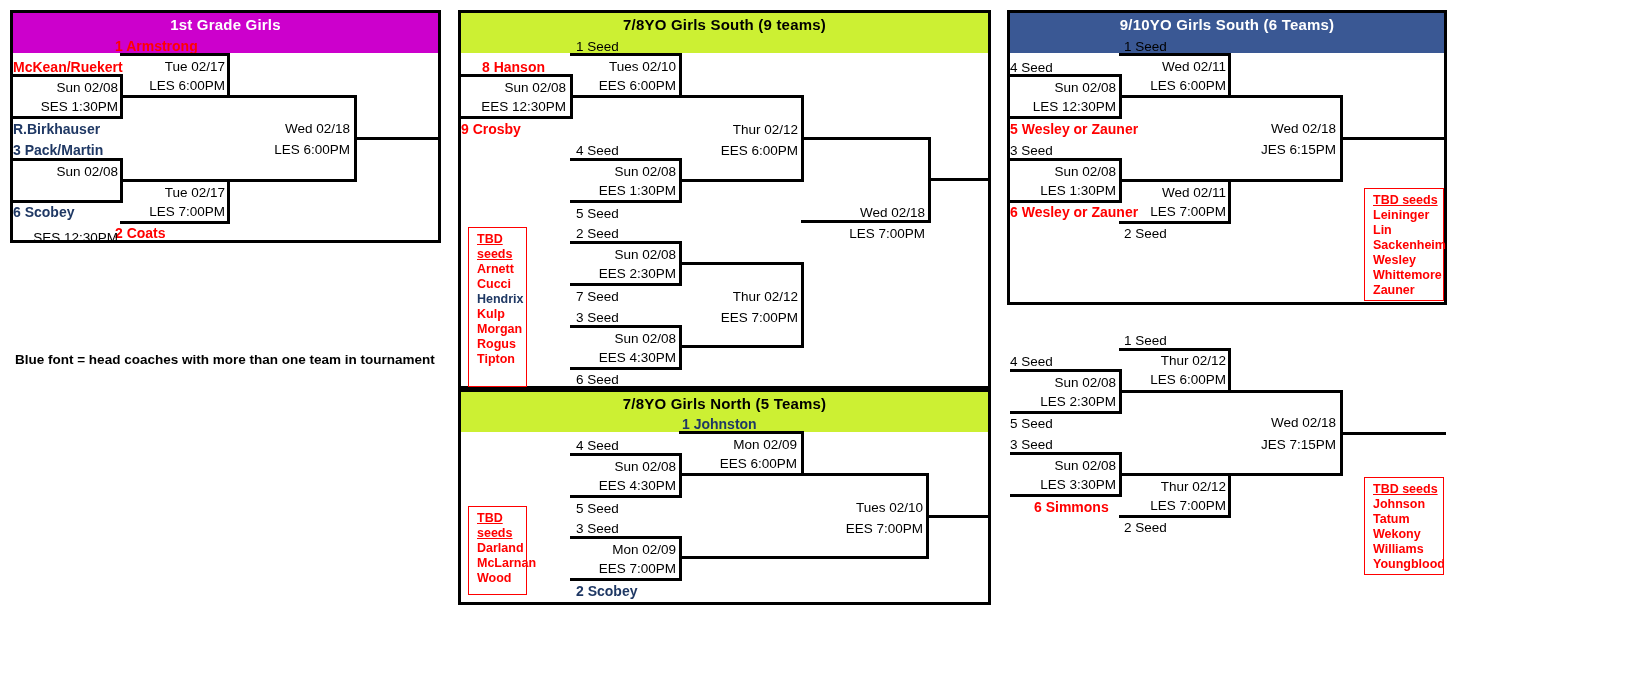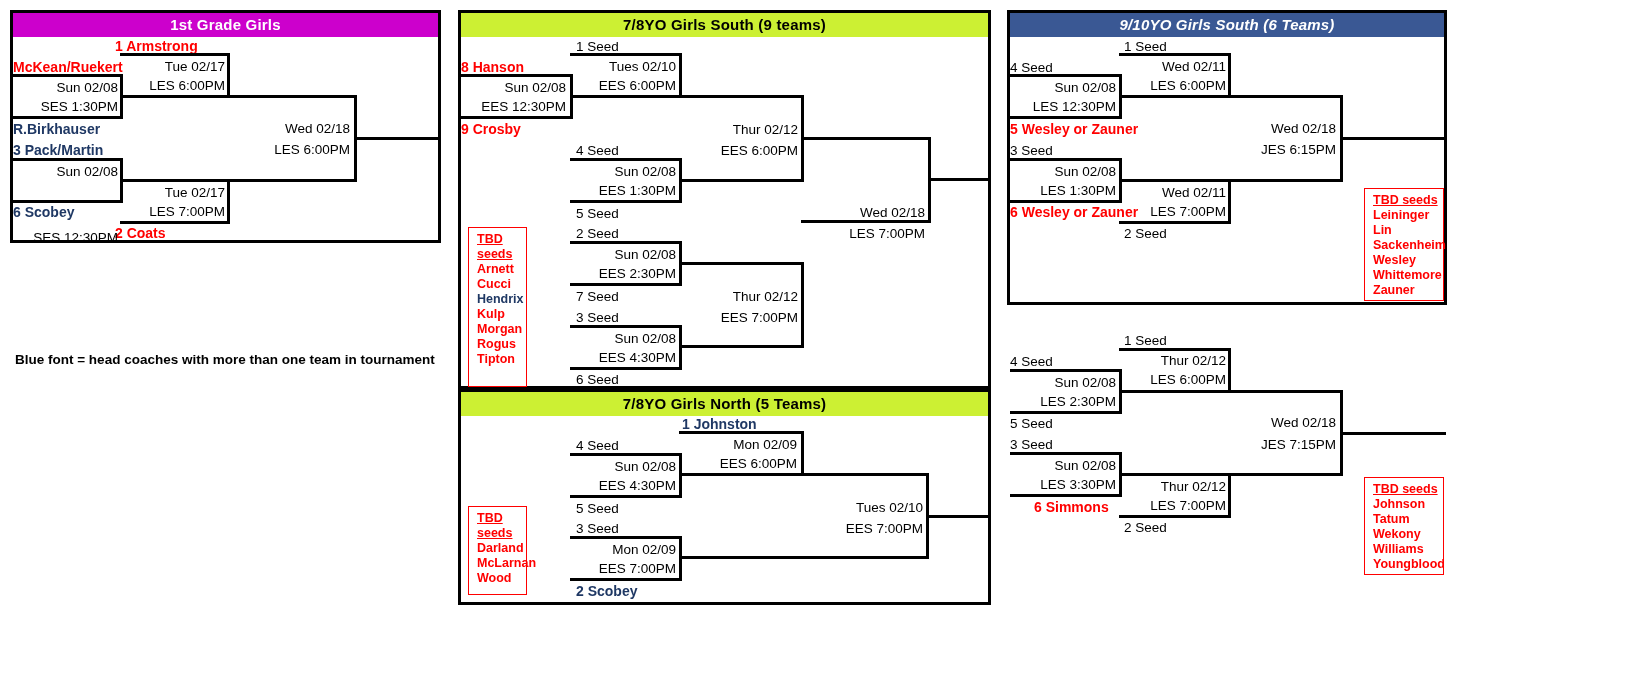--- a/index.html
+++ b/index.html
@@ -10,21 +10,21 @@
   .stage{position:absolute;left:0;top:0;width:1652px;height:685px;}
 
   
   .panel{position:absolute;border:3px solid #000;background:#fff;box-sizing:border-box;}
 
   .panel-title{
     position:absolute;left:0;top:0;width:100%;
     font-size:15px;font-weight:bold;color:#ffffff;
     text-align:center;letter-spacing:.2px;
     box-sizing:border-box;
-    line-height:24px;height:24px;
+    line-height:24px;height:40px;
   }
   .t-magenta{background:#cc00cc;}
   .t-lime{background:#ccf033;color:#000000;}
   .t-navy{background:#3a5894;}
 
   
   .hline{position:absolute;background:#000;height:3px;}
   .vline{position:absolute;background:#000;width:3px;}
 
   
@@ -100,21 +100,21 @@
 
   <div class="legend" style="left:15px;top:350px;">
     <div>Blue font = head coaches with more than one team in tournament</div>
   </div>
 
   <div class="panel" style="left:458px;top:10px;width:533px;height:379px;">
     <div class="panel-title t-lime">7/8YO Girls South (9 teams)</div>
   </div>
 
   <div class="lbl seed" style="left:576px;top:39px;">1 Seed</div>
-  <div class="lbl team red" style="left:461px;top:60px;">8 Hanson</div>
+  <div class="lbl team red" style="left:461px;top:60px;padding-left:21px;">8 Hanson</div>
   <div class="lbl team red" style="left:461px;top:122px;">9 Crosby</div>
   <div class="lbl seed" style="left:576px;top:143px;">4 Seed</div>
   <div class="lbl seed" style="left:576px;top:206px;">5 Seed</div>
   <div class="lbl seed" style="left:576px;top:226px;">2 Seed</div>
   <div class="lbl seed" style="left:576px;top:289px;">7 Seed</div>
   <div class="lbl seed" style="left:576px;top:310px;">3 Seed</div>
   <div class="lbl seed" style="left:576px;top:372px;">6 Seed</div>
 
   <div class="hline" style="left:461px;top:74px;width:112px;"></div>
   <div class="vline" style="left:570px;top:74px;height:45px;"></div>
@@ -211,21 +211,21 @@
   <div class="lbl game" style="left:828px;top:500px;width:95px;">Tues 02/10</div>
   <div class="lbl game" style="left:828px;top:521px;width:95px;">EES 7:00PM</div>
 
   <div class="tbdbox" style="left:468px;top:506px;width:59px;height:89px;">
     <div class="hdr" style="width:34px;">TBD seeds</div>
     <div class="nm">Darland</div>
     <div class="nm">McLarnan</div>
     <div class="nm">Wood</div>
   </div>
 
-  <div class="panel" style="left:1007px;top:10px;width:440px;height:295px;font-style:italic;">
+  <div class="panel" style="left:1007px;top:10px;width:440px;height:295px;">
     <div class="panel-title t-navy">9/10YO Girls South (6 Teams)</div>
   </div>
 
   <div class="lbl seed" style="left:1124px;top:39px;">1 Seed</div>
   <div class="lbl seed" style="left:1010px;top:60px;">4 Seed</div>
   <div class="lbl team red" style="left:1010px;top:122px;">5 Wesley or Zauner</div>
   <div class="lbl seed" style="left:1010px;top:143px;">3 Seed</div>
   <div class="lbl team red" style="left:1010px;top:205px;">6 Wesley or Zauner</div>
   <div class="lbl seed" style="left:1124px;top:226px;">2 Seed</div>
 

